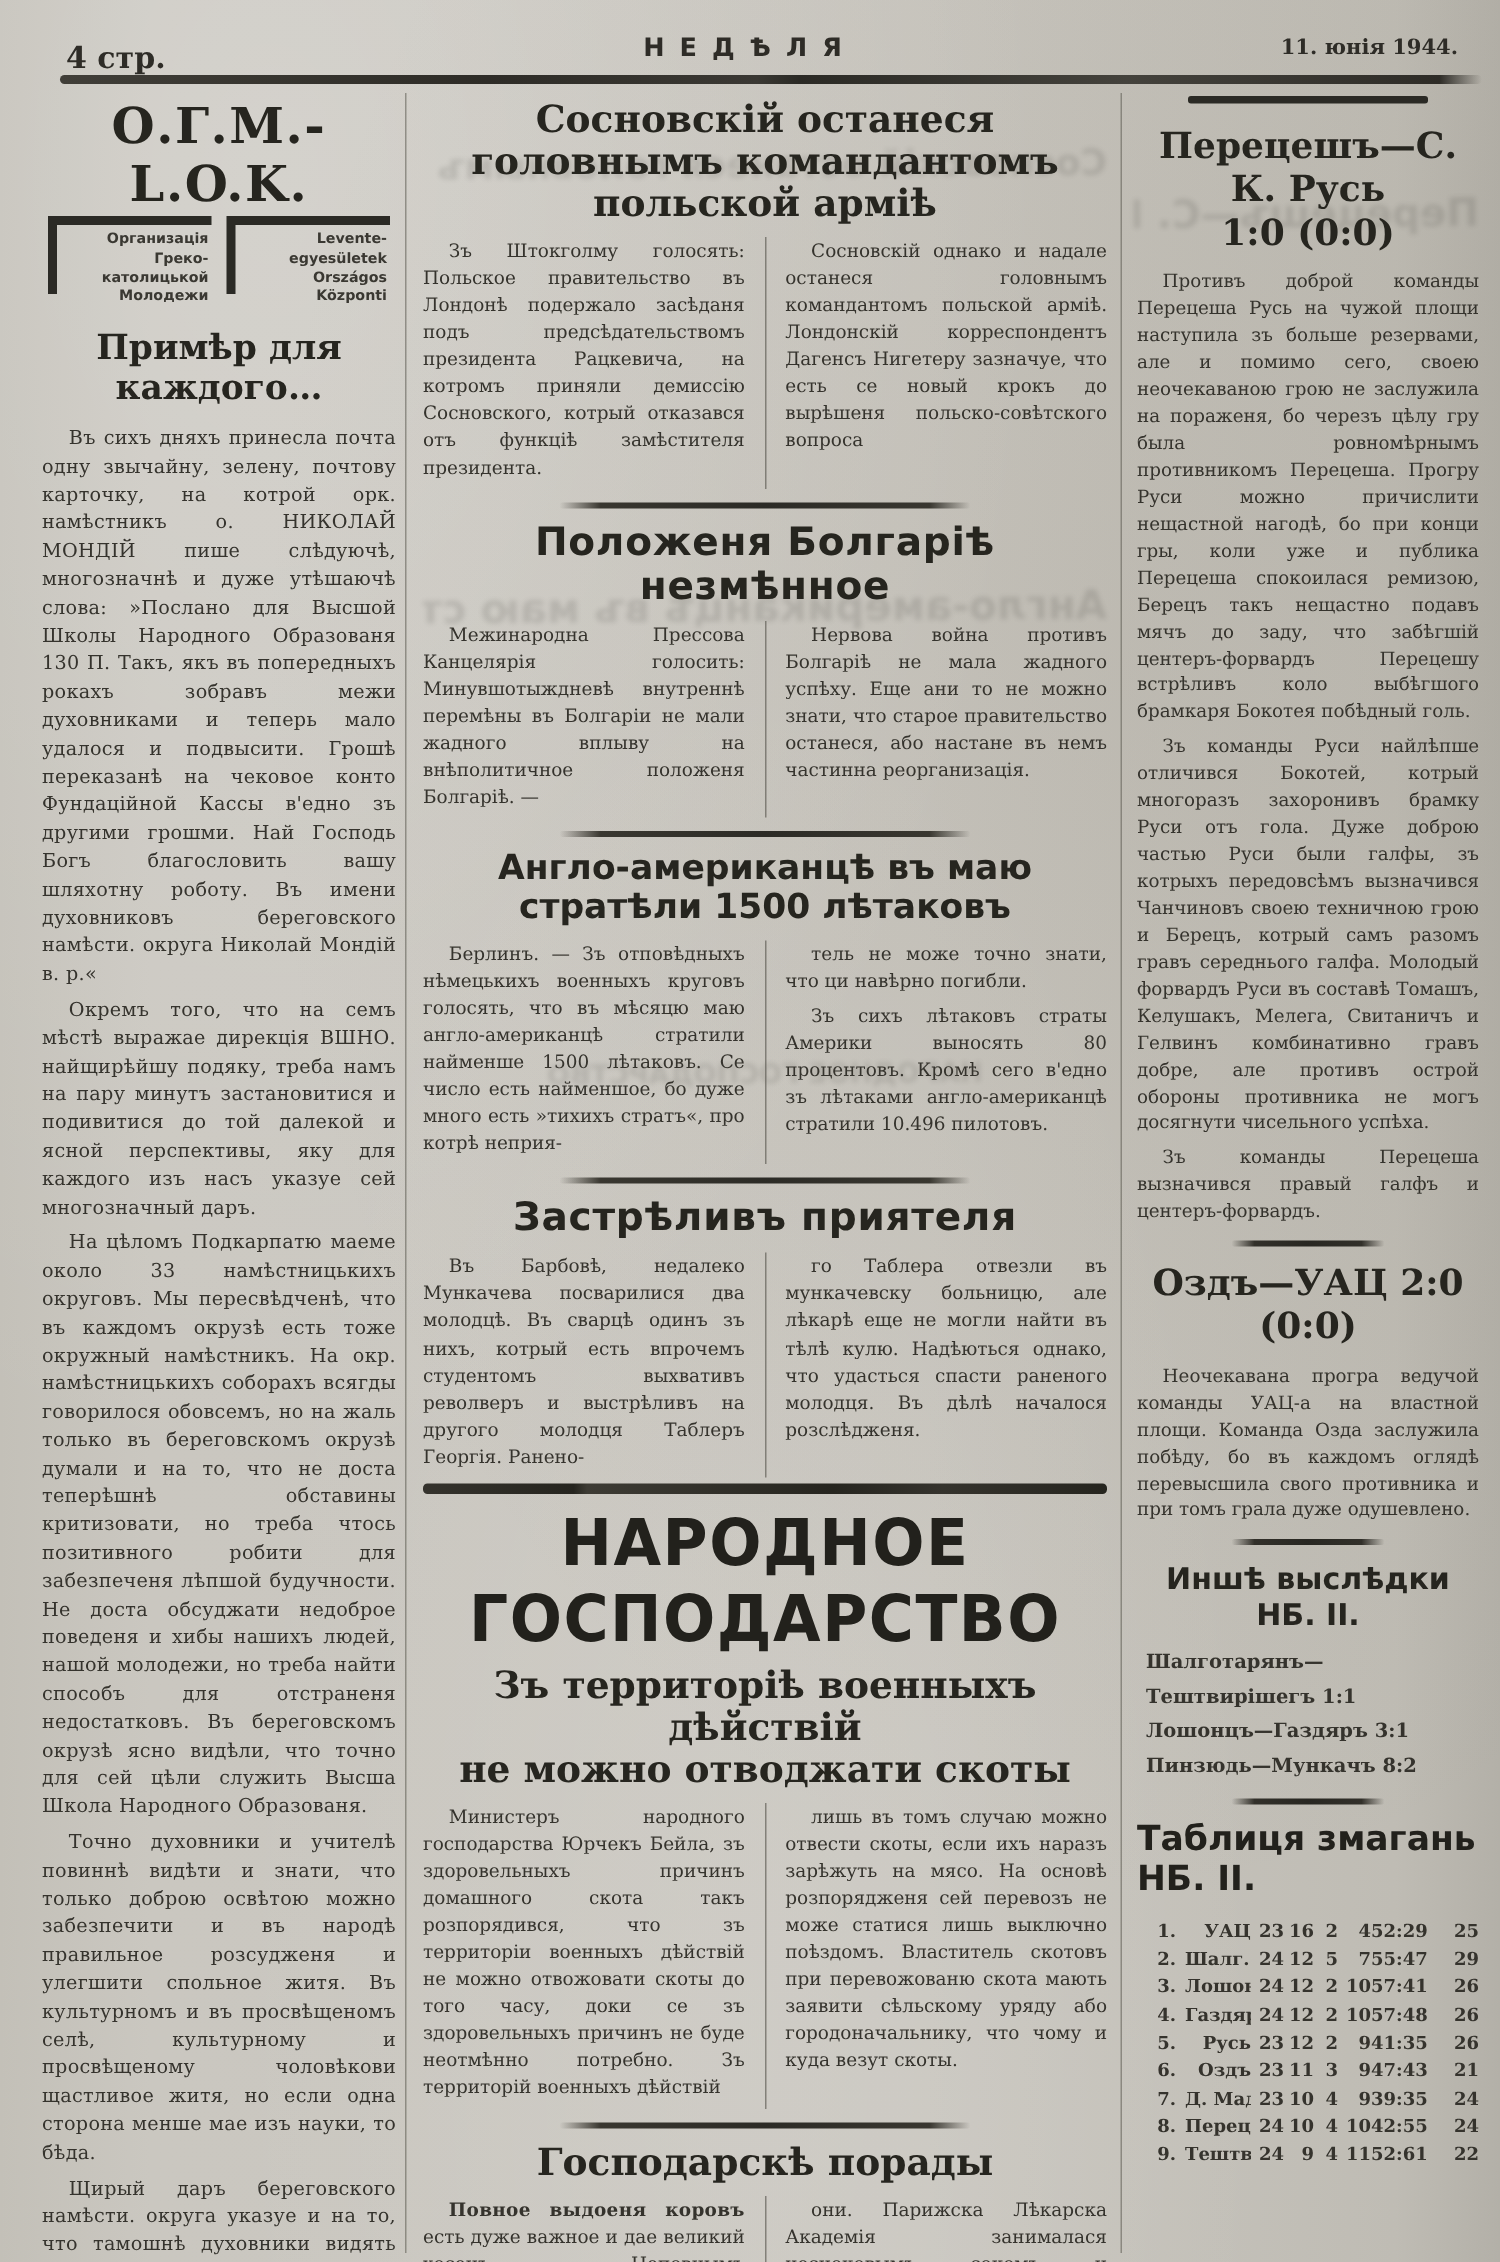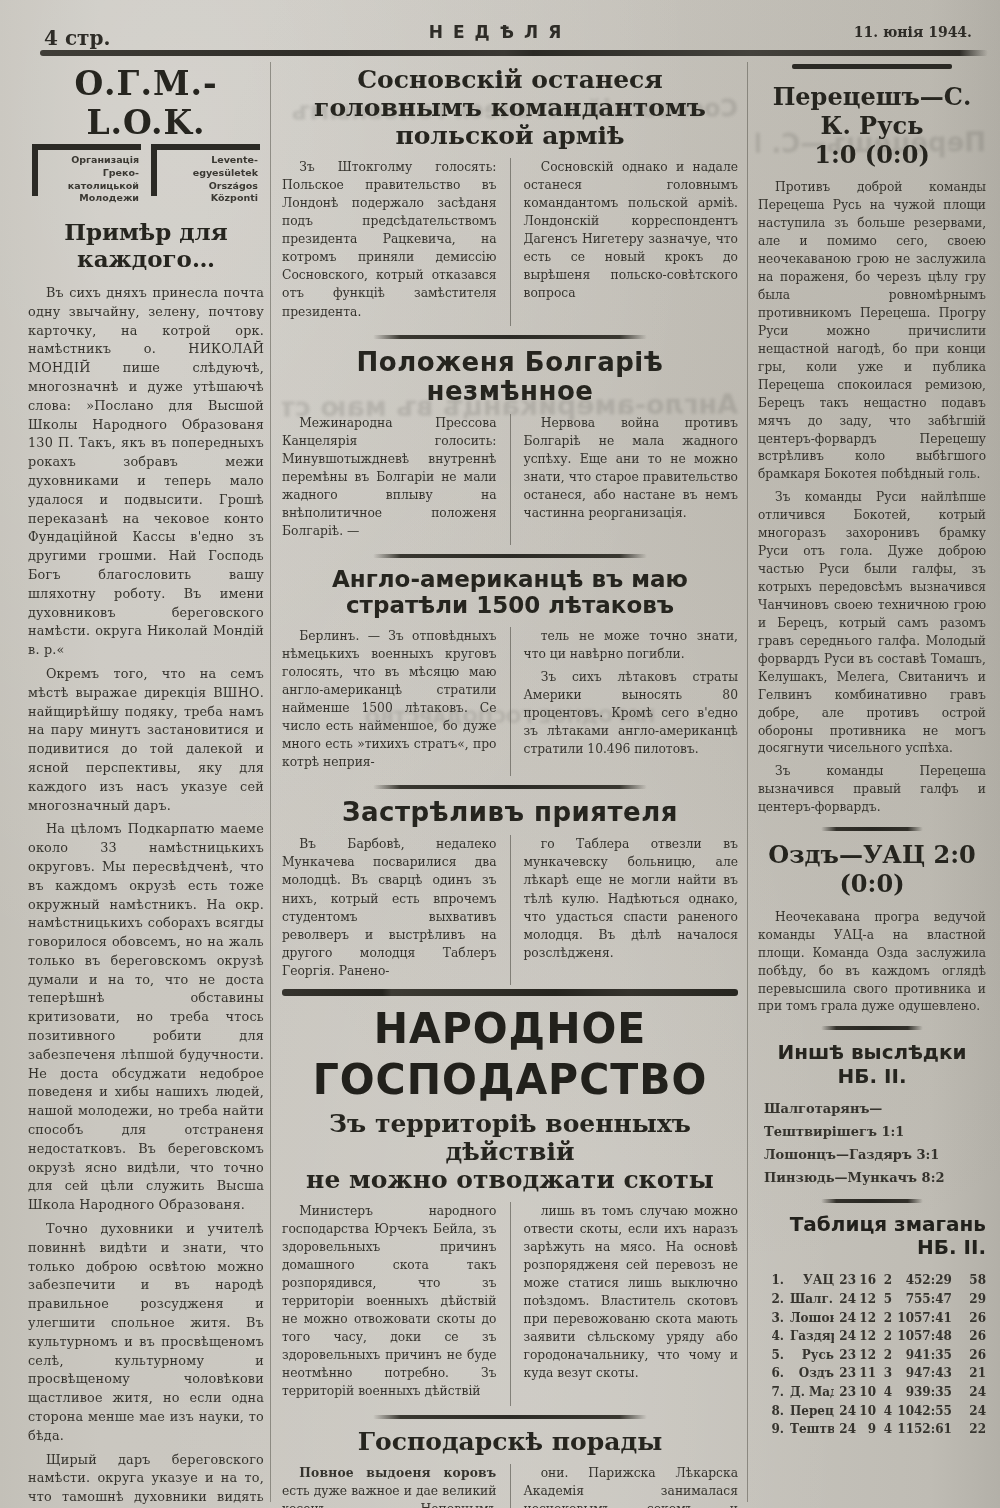--- a/index.html
+++ b/index.html
@@ -61,21 +61,21 @@
     background:linear-gradient(90deg,#35332d 0%,#26251f 22%,#3d3b34 24%,#26251f 60%,#35332d 76%,#26251f 100%);}
   
   .sport-title{font-family:"DejaVu Sans",sans-serif;font-weight:bold;font-size:44px;letter-spacing:4px;
     text-align:center;color:#22211c;line-height:1;margin:4px 0 2px;}
   .sport-underline{height:5px;width:70%;margin:2px auto 14px;background:#2b2a25;border-radius:2px;}
   .match-head{font-size:24px;font-weight:bold;text-align:center;line-height:1.2;color:#26251f;margin:6px 0 10px;}
   .sub-head{font-family:"DejaVu Sans",sans-serif;font-size:20px;font-weight:bold;text-align:center;margin:8px 0 10px;color:#26251f;}
   .hdiv-r{height:4px;width:45%;margin:10px auto;border-radius:2px;
     background:linear-gradient(90deg,transparent,#32302a 15%,#282722 50%,#32302a 85%,transparent);}
   .results{font-size:13px;font-weight:bold;line-height:1.75;padding-left:6px;}
-  .tbl-title{font-family:"DejaVu Sans",sans-serif;font-size:20px;font-weight:bold;text-align:right;line-height:1.15;color:#22211c;margin:4px 0 12px;}
+  .tbl-title{font-family:"DejaVu Sans",sans-serif;font-size:23px;font-weight:bold;text-align:left;line-height:1.15;color:#22211c;margin:4px 0 12px;}
   .tbl{font-size:12px;font-weight:bold;line-height:1.55;}
   .trow{display:flex;white-space:nowrap;}
   .t-n{width:26px;text-align:right;margin-right:6px;}
   .t-team{flex:1;overflow:hidden;text-align:right;}
   .t-g{width:22px;text-align:right;}
   .t-w{width:20px;text-align:right;}
   .t-d{width:16px;text-align:right;}
   .t-l{width:22px;text-align:right;}
   .t-gs{width:48px;text-align:left;}
   .t-p{width:24px;text-align:right;}
@@ -264,21 +264,21 @@
     <div class="tbl">
 
         <div class="trow">
           <span class="t-n">1.</span>
           <span class="t-team">УАЦ</span>
           <span class="t-g">23</span>
           <span class="t-w">16</span>
           <span class="t-d">2</span>
           <span class="t-l">4</span>
           <span class="t-gs">52:29</span>
-          <span class="t-p">58</span>
+          <span class="t-p">25</span>
         </div>
 
         <div class="trow">
           <span class="t-n">2.</span>
           <span class="t-team">Шалг. Ш. Е.</span>
           <span class="t-g">24</span>
           <span class="t-w">12</span>
           <span class="t-d">5</span>
           <span class="t-l">7</span>
           <span class="t-gs">55:47</span>

